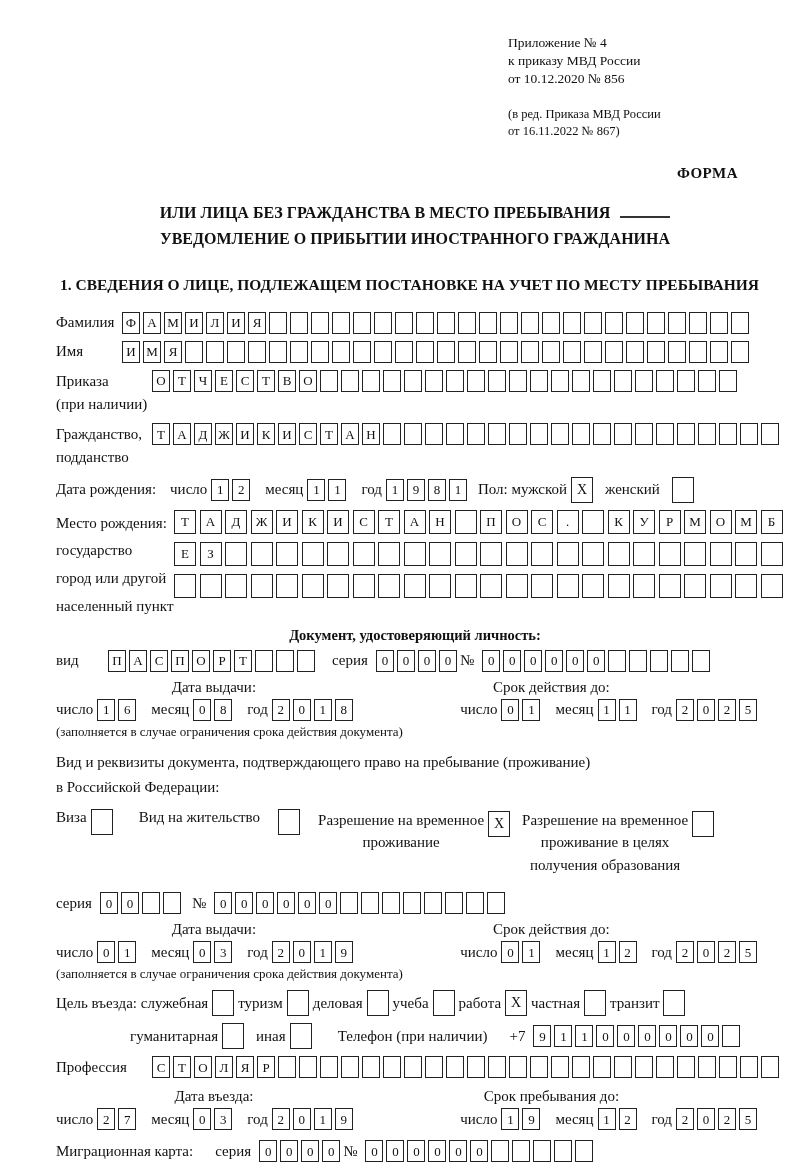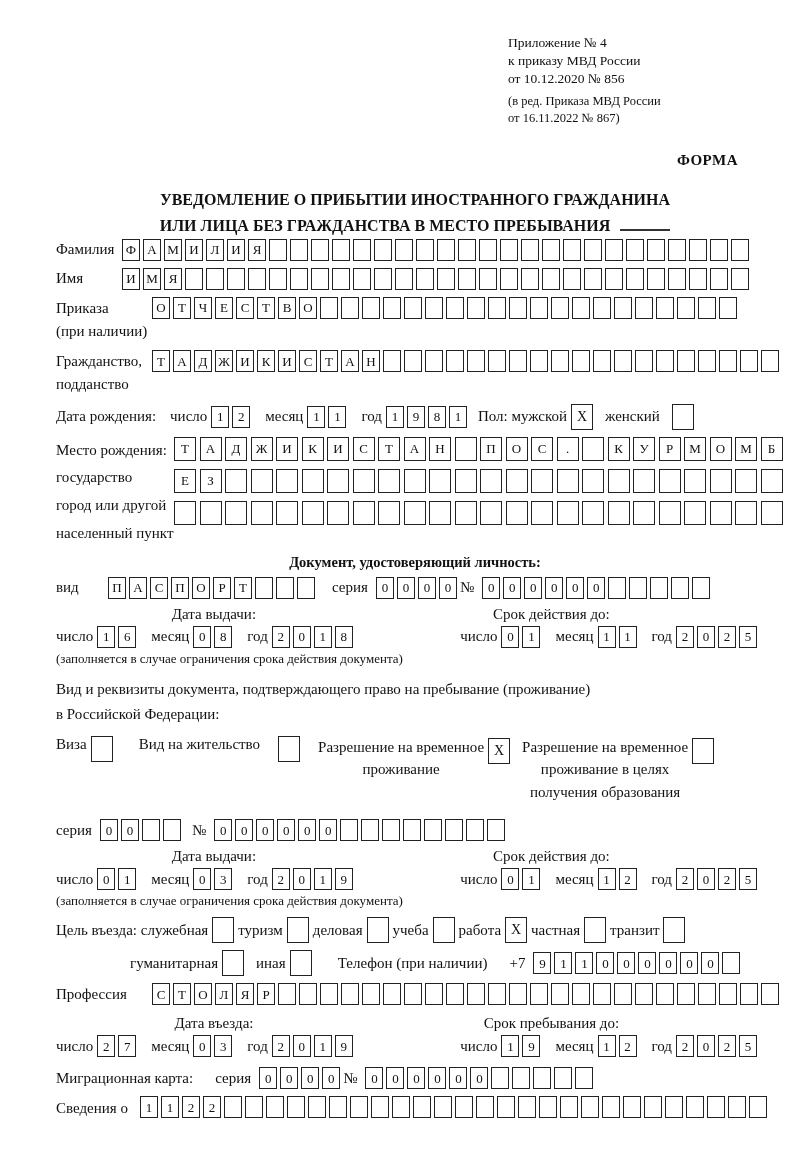--- a/index.html
+++ b/index.html
@@ -2,21 +2,21 @@
 <html><head>
 <meta charset="utf-8">
 <style>
   html,body{margin:0;padding:0;background:#fff;}
   body{width:800px;min-height:1163px;color:#111;
        font-family:"Liberation Serif","DejaVu Serif",serif;font-size:15px;}
   .page{box-sizing:border-box;width:800px;min-height:1163px;padding:34px 26px 20px 56px;}
 
   
   .hdr-note{width:250px;margin-left:auto;margin-right:16px;line-height:1.35;font-size:13.5px;}
-  .hdr-note .sub{font-size:12.5px;margin-top:4px;font-family:Liberation Serif, serif;}
+  .hdr-note .sub{font-size:12.5px;margin-top:17px;font-family:Liberation Serif, serif;}
   .forma{font-weight:bold;text-align:right;margin:26px 36px 0 0;font-size:15px;letter-spacing:.5px;}
 
   .title{font-weight:bold;text-align:center;font-size:16px;line-height:1.6;margin-top:18px;}
   .title .blank-line{display:inline-block;width:50px;border-bottom:2px solid #333;height:2px;margin-left:10px;vertical-align:baseline;}
   .sect{font-weight:bold;font-size:15.5px;margin:24px 0 18px 4px;}
 
   
   .cell{display:inline-flex;align-items:center;justify-content:center;flex:none;
         width:16px;height:20px;border:1.6px solid #222;margin-right:3px;
         font-size:13px;line-height:1;}
@@ -68,24 +68,25 @@
     <div>к приказу МВД России</div>
     <div>от 10.12.2020 № 856</div>
     <div class="sub">
       <div>(в ред. Приказа МВД России</div>
       <div>от 16.11.2022 № 867)</div>
     </div>
   </div>
   <div class="forma">ФОРМА</div>
 
   <div class="title">
+    <div><span>ИЛИ ЛИЦА БЕЗ ГРАЖДАНСТВА В МЕСТО ПРЕБЫВАНИЯ</span><span class="blank-line"></span></div>
     <div>УВЕДОМЛЕНИЕ О ПРИБЫТИИ ИНОСТРАННОГО ГРАЖДАНИНА</div>
-    <div><span>ИЛИ ЛИЦА БЕЗ ГРАЖДАНСТВА В МЕСТО ПРЕБЫВАНИЯ</span><span class="blank-line"></span></div>
-  </div>
-
+  </div>
+
+  <div class="sect">1. СВЕДЕНИЯ О ЛИЦЕ, ПОДЛЕЖАЩЕМ ПОСТАНОВКЕ НА УЧЕТ ПО МЕСТУ ПРЕБЫВАНИЯ</div>
 
   <div class="row">
     <span class="lbl w66">Фамилия</span>
     <span class="boxes">
         <span class="cell">Ф</span>
         <span class="cell">А</span>
         <span class="cell">М</span>
         <span class="cell">И</span>
         <span class="cell">Л</span>
         <span class="cell">И</span>

